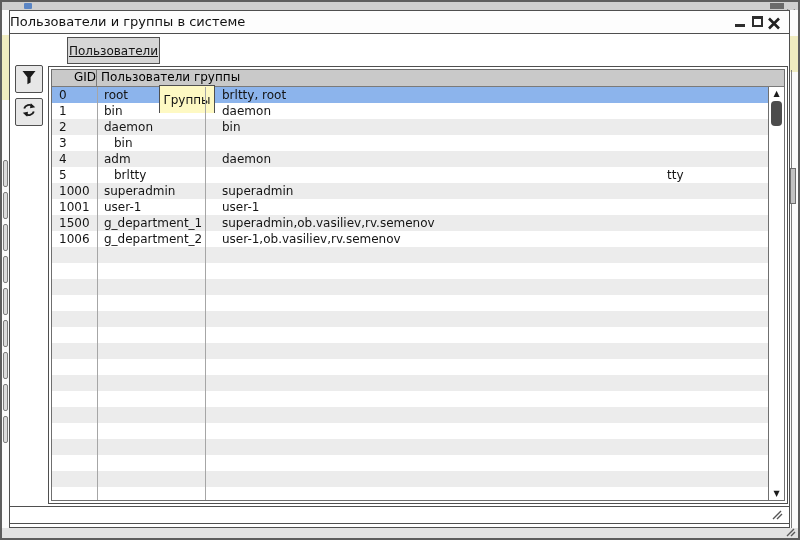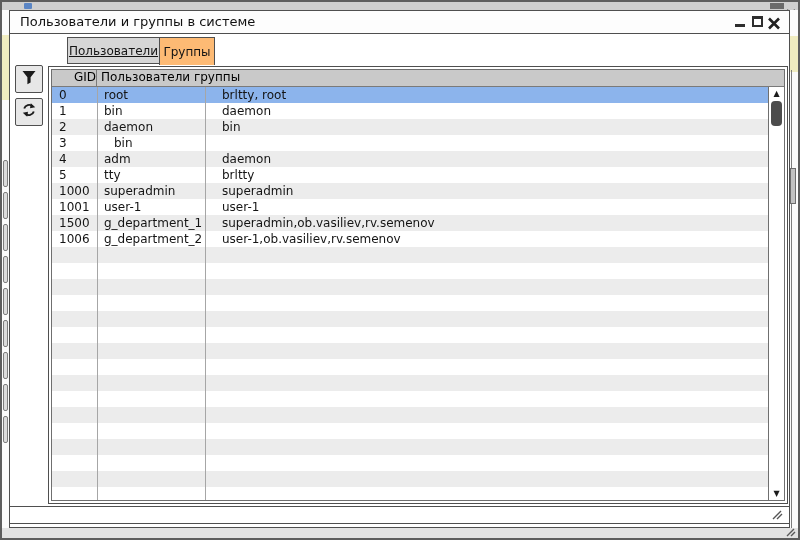--- a/index.html
+++ b/index.html
@@ -16,31 +16,31 @@
   .bg-right-yellow{position:absolute;right:0;top:26px;width:8px;height:36px;background:#f0ecc0;}
   .bg-right-line{position:absolute;right:6px;top:60px;bottom:0;width:0;border-left:1px solid #7d7d7d;}
   .bg-right-thumb{position:absolute;right:2px;top:158px;width:4px;height:34px;background:#c2c2c2;border:1px solid #6d6d6d;}
   .outer-bottom{position:absolute;left:0;right:0;bottom:0;height:10px;background:#e3e3e3;}
   .grip svg{display:block;}
   .outer-grip{position:absolute;right:2px;bottom:1px;}
 
   .dialog{position:absolute;left:7px;top:8px;width:781px;height:518px;box-sizing:border-box;
     background:#ffffff;border:1px solid #4f4f4f;}
   .titlebar{position:absolute;left:0;top:0;right:0;height:22px;background:#fdfdfd;border-bottom:1px solid #4f4f4f;}
-  .title-text{position:absolute;left:10px;top:3px;font-size:13px;color:#111;}
+  .title-text{position:absolute;left:0;top:3px;font-size:13px;color:#111;}
   .win-btn{position:absolute;cursor:default;}
   .btn-min{right:44px;top:13px;width:10px;height:3px;background:#2e2e2e;}
   .btn-max{right:26px;top:5px;width:11px;height:11px;box-sizing:border-box;border:2px solid #2e2e2e;border-top-width:3px;background:#fff;}
   .btn-close{right:8px;top:4px;width:14px;height:13px;}
 
   .tab{position:absolute;top:26px;height:27px;box-sizing:border-box;border:1px solid #4f4f4f;
     font-size:12px;display:flex;align-items:center;justify-content:center;}
   .tab-users{left:57px;width:93px;background:#d6d6d6;}
   .tab-users .tab-label{text-decoration:underline;}
-  .tab-groups{left:149px;width:56px;background:#fdba74;border-bottom:none;height:28px;z-index:2;}
+  .tab-groups{left:149px;width:56px;background:#fef9c3;border-bottom:none;height:28px;z-index:2;margin-top:48px;}
 
   .tool-btn{position:absolute;left:5px;width:28px;height:28px;box-sizing:border-box;background:#e7e7e7;
     border:1px solid #4f4f4f;border-radius:2px;display:flex;align-items:center;justify-content:center;}
   .tool-filter{top:54px;} .tool-refresh{top:87px;}
 
   .table-frame{position:absolute;left:38px;top:55px;width:740px;height:438px;box-sizing:border-box;
     border:1px solid #4f4f4f;background:#fff;padding:2px;}
   .table-inner{position:relative;width:100%;height:100%;box-sizing:border-box;border:1px solid #6f6f6f;overflow:hidden;background:#fff;}
   .thead{position:absolute;left:0;top:0;right:0;height:16px;background:#c9c9c9;border-bottom:1px solid #7a7a7a;
     display:flex;font-size:12px;line-height:15px;color:#000;}
@@ -176,22 +176,22 @@
               <div class="cell c0">3</div>
               <div class="cell c2">bin</div>
             </div>
             <div class="trow alt">
               <div class="cell c0">4</div>
               <div class="cell c1">adm</div>
               <div class="cell c2">daemon</div>
             </div>
             <div class="trow">
               <div class="cell c0">5</div>
+              <div class="cell c2">brltty</div>
               <div class="cell c1">tty</div>
-              <div class="cell c2">brltty</div>
             </div>
             <div class="trow alt">
               <div class="cell c0">1000</div>
               <div class="cell c1">superadmin</div>
               <div class="cell c2">superadmin</div>
             </div>
             <div class="trow">
               <div class="cell c0">1001</div>
               <div class="cell c1">user-1</div>
               <div class="cell c2">user-1</div>

